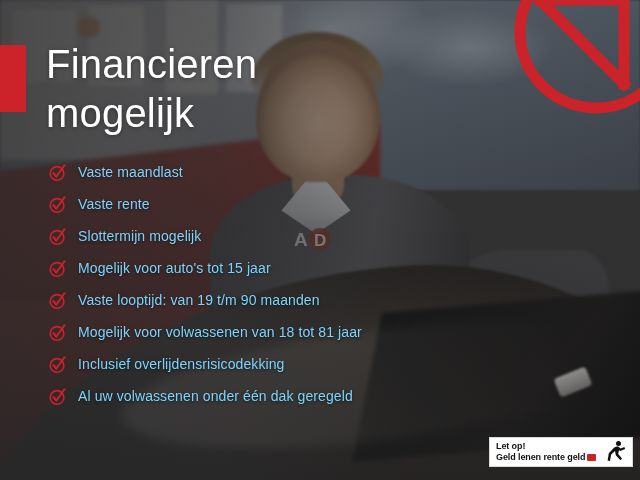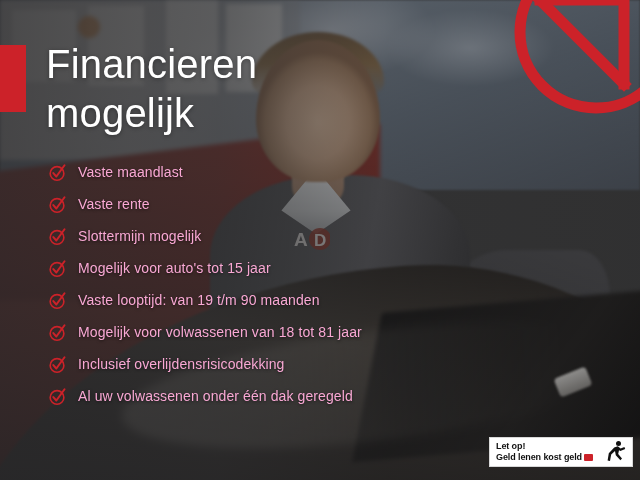--- a/index.html
+++ b/index.html
@@ -234,21 +234,21 @@
     gap: 11px;
   }
   .check-icon {
     flex: 0 0 auto;
     width: 19px;
     height: 19px;
     position: relative;
     display: block;
   }
   .check-label {
-    color: #f9a8d4;
+    color: #7dd3fc;
     font-size: 14px;
     font-weight: 400;
     letter-spacing: 0.1px;
     white-space: nowrap;
     text-shadow: 0 1px 3px rgba(0,0,0,0.55);
   }
 
   
   .warning-badge {
     position: absolute;
@@ -404,21 +404,21 @@
       </svg>
       <span class="check-label">Al uw volwassenen onder één dak geregeld</span>
     </div>
 
   </div>
 
   <div class="warning-badge">
     <div class="warning-text">
       <span>Let op!</span>
       <span class="warning-line2">
-        <span>Geld lenen kost geld</span>
+        <span>Geld lenen rente geld</span>
         <span class="warning-bar"></span>
       </span>
     </div>
     <svg class="warning-walker" viewBox="0 0 20 24">
       <circle cx="12.5" cy="3.4" r="2.5" fill="#111111"></circle>
       <path d="M11.8 6.2 L14.6 8.4 L18.4 7.0 L19.2 9.0 L14.4 11.0 L13.0 10.2 L12.2 14.0 L16.0 18.4 L14.4 20.2 L9.8 15.2 L9.0 11.0 L5.2 14.4 L4.0 21.0 L1.6 20.6 L2.8 13.2 L8.2 7.4 Z" fill="#111111"></path>
     </svg>
   </div>
 
 </div>

